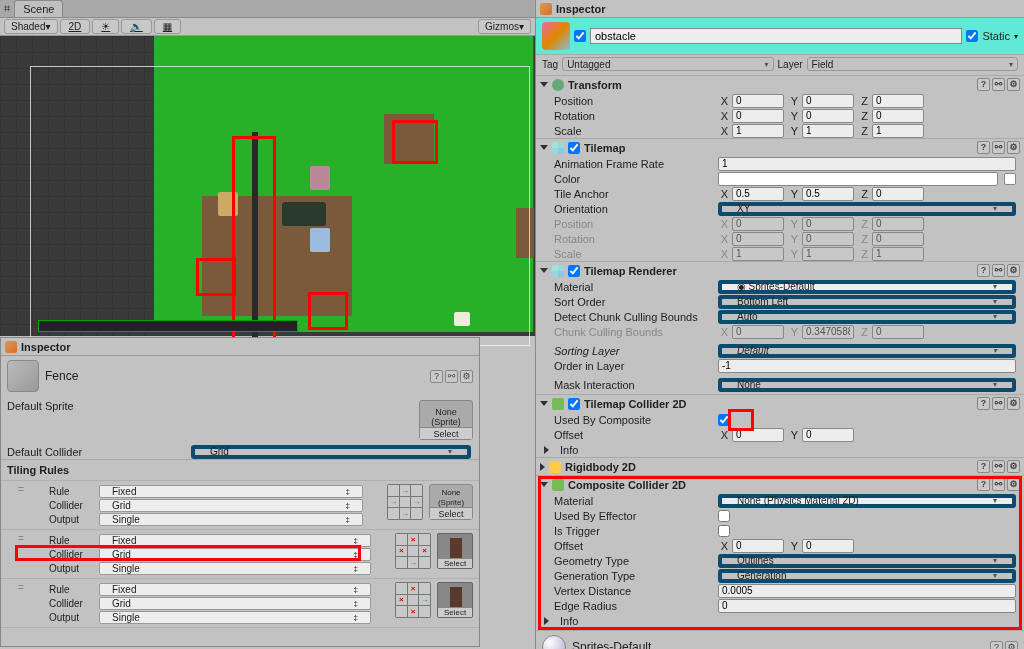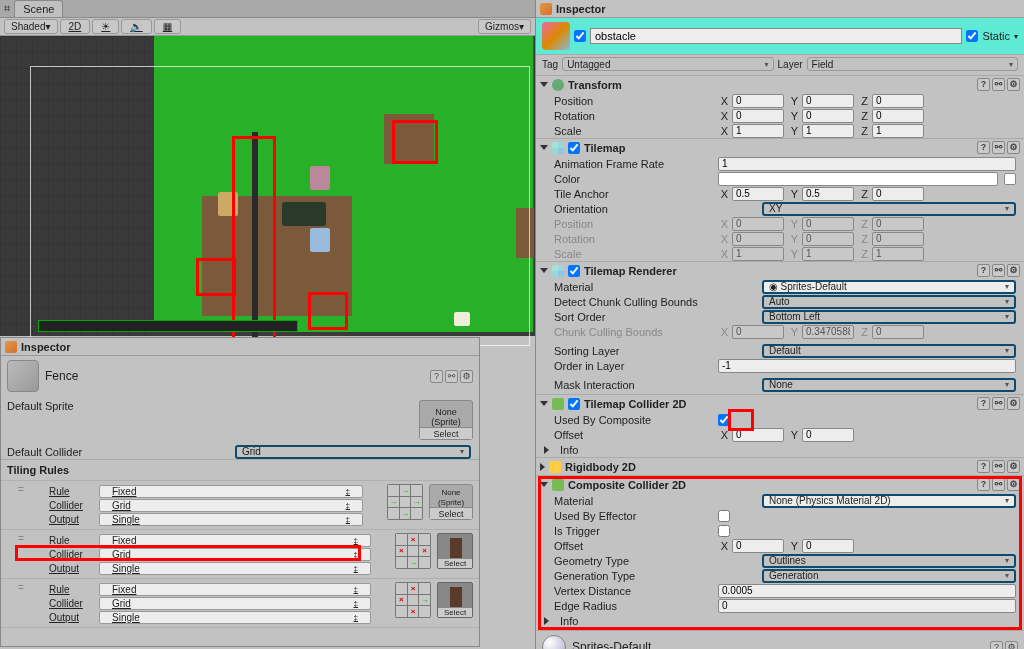--- a/index.html
+++ b/index.html
@@ -33,33 +33,33 @@
 .comp-header .arrow { display:inline-block; width:0;height:0;border-left:4px solid transparent;border-right:4px solid transparent;border-top:5px solid #333; }
 .comp-icons { margin-left:auto; display:flex; gap:2px; }
 .mini-icon { width:13px; height:13px; border:1px solid #888; border-radius:2px; background:#c9c9c9; font-size:9px; text-align:center; line-height:11px; color:#444;}
 .prop { display:flex; align-items:center; height:15px; padding:0 8px 0 18px; font-size:11px; gap:4px; }
 .prop .label { width: 160px; }
 .prop.disabled { color:#888; }
 .vec-label { width:10px; text-align:right; }
 .vec-input { width: 52px; height:14px; border:1px solid #888; background:#ededed; padding:0 3px; font-size:10px; border-radius:2px; }
 .vec-input.disabled { background:#c8c8c8; }
 .full-input { flex:1; height:14px; border:1px solid #888; background:#ededed; padding:0 3px; font-size:10px; border-radius:2px;}
-.full-dd { flex:1; height:14px; border:2px solid #0c4a6e; background:#c2c2c2; border-radius:3px; padding:0 5px; font-size:10px; display:flex; align-items:center; justify-content:space-between;margin-left:44px;}
+.full-dd { flex:1; height:14px; border:4px solid #0c4a6e; background:#c2c2c2; border-radius:3px; padding:0 15px; font-size:10px; display:flex; align-items:center; justify-content:space-between;}
 .full-dd::after { content:"▾"; font-size:8px; color:#555; }
 .colorbox { flex:1; height:14px; background:#fff; border:1px solid #888; border-radius:2px; }
 .swatch { width:12px;height:12px; background:#fff; border:1px solid #888; border-radius:2px; margin-left:2px;}
 .chk { width:12px; height:12px; }
 .left-inspector { position:absolute; top:337px; left:0; width:480px; height:310px; background:#c2c2c2; border:1px solid #888; }
 .fence-row { display:flex; align-items:center; padding:4px 6px; gap:6px;}
 .cube-icon { width:32px; height:32px; background:linear-gradient(135deg,#bbb,#999); border-radius:4px; border:1px solid #888;}
 .open-btn { margin-left:auto; padding:1px 8px; border:1px solid #888; border-radius:3px; background:#c8c8c8; font-size:10px;}
 .none-sprite { width:54px;height:40px; background:#aaa; border:1px solid #888; border-radius:3px; font-size:9px; text-align:center; padding-top:6px; position:relative;}
 .none-sprite .sel { position:absolute; bottom:0; left:0; right:0; height:12px; background:#ccc; border-top:1px solid #888;font-size:9px; line-height:12px;}
 .section-label { padding:4px 6px; font-weight:bold; font-size:11px; border-top:1px solid #aaa;}
-.rule-row { display:flex; align-items:center; height:14px; padding:0 18px; gap:6px; font-size:10px;text-decoration:underline;}
+.rule-row { display:flex; align-items:center; height:14px; padding:0 18px; gap:6px; font-size:10px;}
 .rule-row .rlabel { width:44px;}
 .rule-dd { flex:1; height:13px; border:1px solid #999; background:#ededed; padding:0 12px; font-size:10px; display:flex; align-items:center; justify-content:space-between; border-radius:2px;}
 .rule-dd::after { content:"‡"; font-size:8px;}
 .grid9 { width:36px; height:36px; display:grid; grid-template-columns:repeat(3,1fr); grid-template-rows:repeat(3,1fr); gap:1px; background:#777; padding:1px; border-radius:2px;}
 .g9c { background:#c8c8c8; display:flex;align-items:center;justify-content:center; font-size:8px;}
 .g9c.green{ color:#0a0; font-weight:bold;}
 .g9c.red{ color:#d00; font-weight:bold;}
 .thumb { width:36px; height:36px; background:#888; border:1px solid #666; border-radius:2px; position:relative;}
 .thumb .sel { position:absolute; bottom:0;left:0;right:0;height:10px; background:#ccc; font-size:8px; text-align:center;border-top:1px solid #888;}
 .rule-block { display:flex; align-items:flex-start; padding:3px 6px 3px 16px; gap:6px; border-top:1px solid #b0b0b0;}
@@ -401,41 +401,41 @@
           <span class="mini-icon">⚙</span>
         </div>
       </div>
     <div class="prop">
         <span class="label">Material</span>
         <div class="full-dd" style="background:#ededed;">
           <span>◉ <span>Sprites-Default</span></span>
         </div>
       </div>
     <div class="prop">
+        <span class="label">Sort Order</span>
+        <div class="full-dd">
+          <span>Bottom Left</span>
+        </div>
+      </div>
+    <div class="prop">
         <span class="label">Detect Chunk Culling Bounds</span>
         <div class="full-dd">
           <span>Auto</span>
-        </div>
-      </div>
-    <div class="prop">
-        <span class="label">Sort Order</span>
-        <div class="full-dd">
-          <span>Bottom Left</span>
         </div>
       </div>
     <div class="prop disabled">
         <span class="label">Chunk Culling Bounds</span>
         <span class="vec-label">X</span>
         <input class="vec-input disabled" disabled="" value="0" style="">
         <span class="vec-label">Y</span>
         <input class="vec-input disabled" disabled="" value="0.3470588" style="">
         <span class="vec-label">Z</span>
         <input class="vec-input disabled" disabled="" value="0" style="">
       </div>
-    <div class="prop" style="margin-top:4px;">
+    <div class="prop" style="margin-top:4px;font-style:italic;">
         <span class="label">Sorting Layer</span>
         <div class="full-dd">
           <span>Default</span>
         </div>
       </div>
     <div class="prop">
         <span class="label">Order in Layer</span>
         <input class="full-input" value="-1" style="">
       </div>
     <div class="prop" style="margin-top:4px;margin-bottom:2px;">

